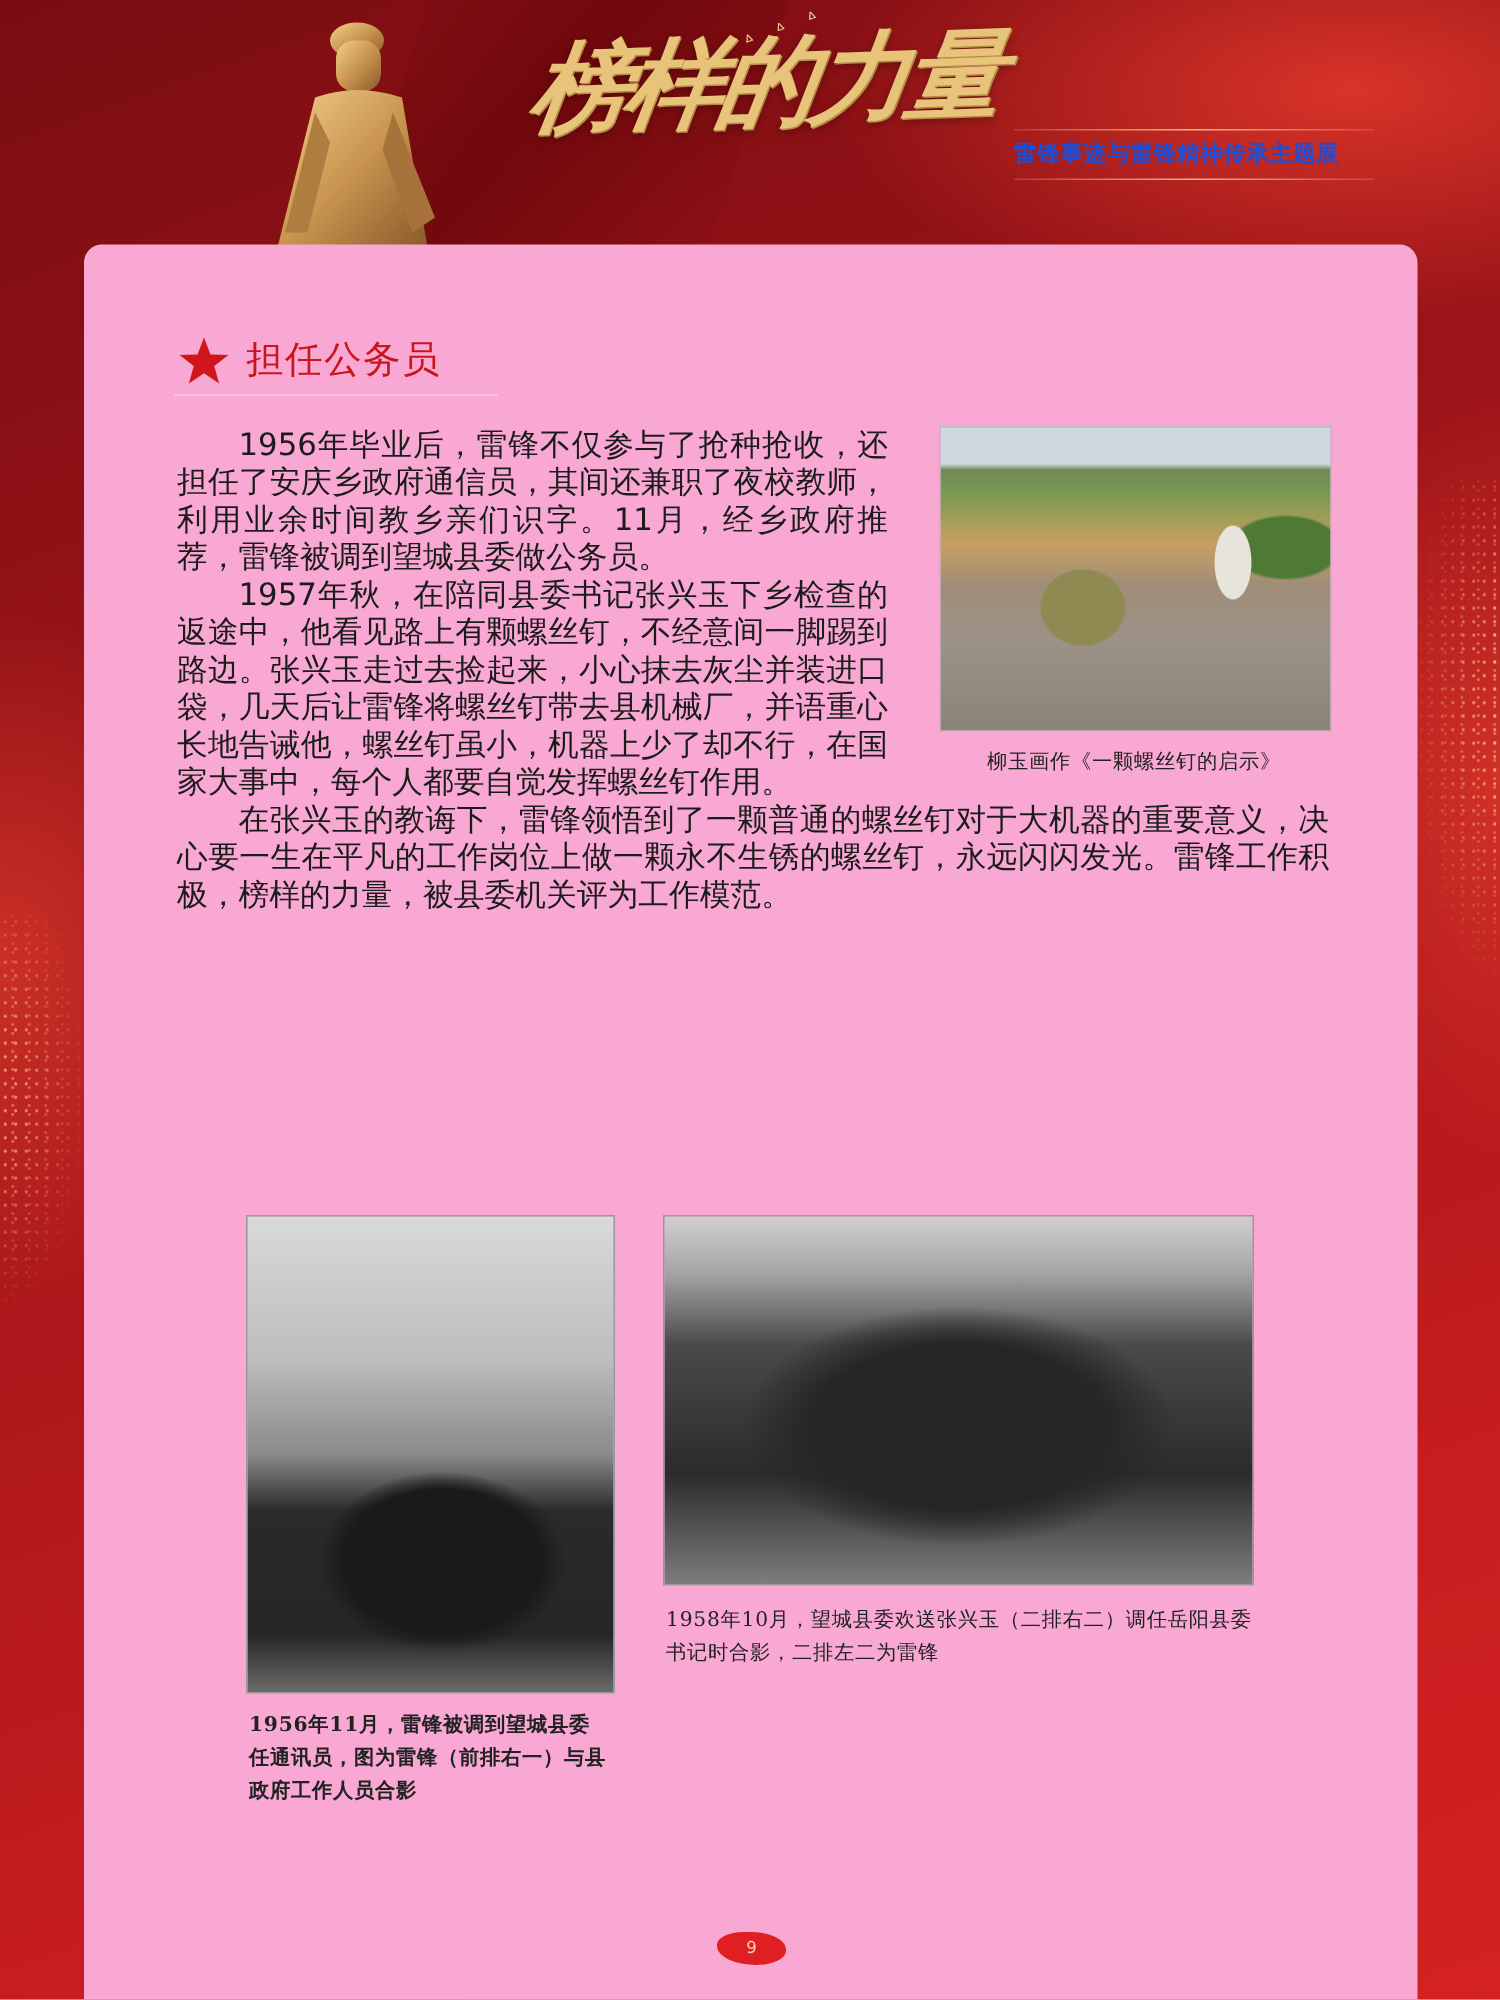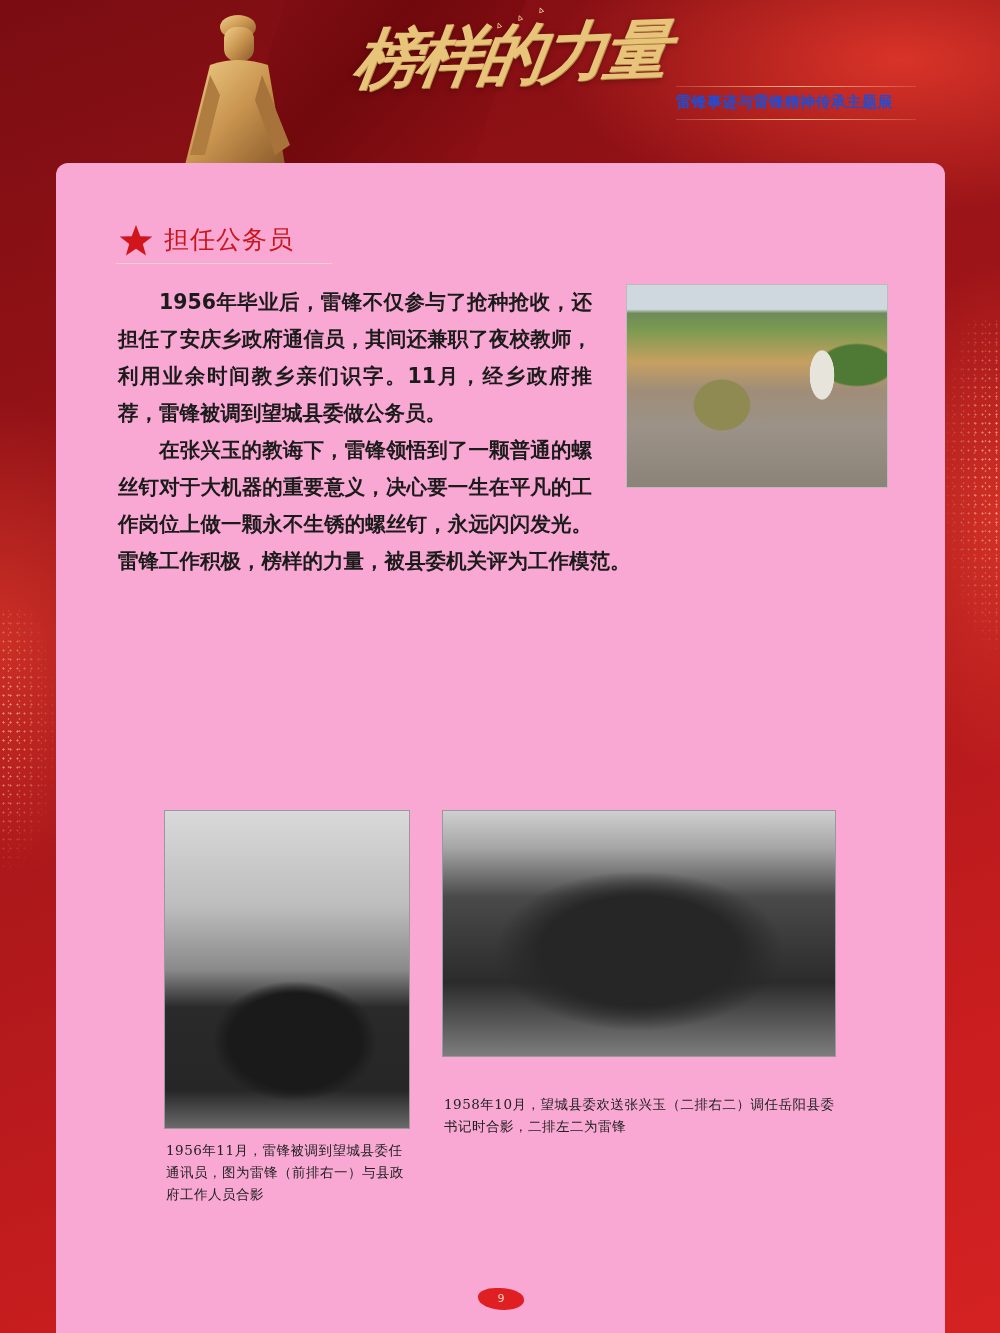--- a/index.html
+++ b/index.html
@@ -63,22 +63,22 @@
   }
   .section-header {
     position:absolute; left:60px; top:58px; width:216px; height:42px;
     border-bottom:1px solid #efd2cf;
   }
   .star { position:absolute; left:2px; top:2px; width:36px; height:36px; }
   .section-title {
     position:absolute; left:48px; top:2px; font-size:25px; color:#c9161d; letter-spacing:1px;
   }
   .body-text {
-    font-size:20.5px; color:#1b1b1b; line-height:37px; text-align:justify;
-    text-indent:2em; margin:0;font-weight:bold;
+    font-size:20.5px; color:#1b1b1b; line-height:25px; text-align:justify;
+    text-indent:2em; margin:0;
   }
   .para-wrap { position:absolute; left:62px; top:121px; width:768px; }
   .float-fig {
     float:right; width:260px; height:232px; margin:0 0 0 34px;
   }
   .painting {
     width:260px; height:202px;
     background:
       radial-gradient(ellipse 30px 60px at 195px 90px, #e7e4dc 40%, transparent 42%),
       radial-gradient(ellipse 50px 45px at 95px 120px, #8f8a52 55%, transparent 58%),
@@ -99,22 +99,22 @@
       linear-gradient(180deg, #d9d9d9 0%, #bdbdbd 30%, #8a8a8a 50%, #2a2a2a 62%, #262626 88%, #6a6a6a 100%);
     border:1px solid #999;
   }
   .photo2 {
     position:absolute; left:386px; top:647px; width:392px; height:245px;
     background:
       radial-gradient(ellipse 180px 100px at 196px 140px, #262626 55%, transparent 80%),
       linear-gradient(180deg, #cfcfcf 0%, #a6a6a6 15%, #4a4a4a 35%, #2b2b2b 70%, #7d7d7d 100%);
     border:1px solid #999;
   }
-  .cap1 { position:absolute; left:110px; top:976px; width:240px; }
-  .cap2 { position:absolute; left:388px; top:906px; width:400px;margin-top:24px; }
+  .cap1 { position:absolute; left:110px; top:976px; width:240px;font-weight:bold; }
+  .cap2 { position:absolute; left:388px; top:906px; width:400px; }
 
   .page-num {
     position:absolute; left:478px; top:1288px; width:46px; height:22px;
     background:#df1f22; border-radius:40% 55% 45% 60%;
     color:#f4d3c0; font-size:11px; text-align:center; line-height:22px;
   }
 </style>
 </head>
 <body>
 
@@ -150,22 +150,24 @@
   <div class="section-header">
     <svg class="star" viewBox="0 0 36 36">
       <polygon points="18,2 22.3,13.3 34.3,13.6 24.8,21 28.1,32.6 18,25.8 7.9,32.6 11.2,21 1.7,13.6 13.7,13.3" fill="#d0161c"></polygon>
     </svg>
     <div class="section-title">担任公务员</div>
   </div>
 
   <div class="para-wrap">
     <div class="float-fig">
       <div class="painting"></div>
+      <div class="caption cap-painting">柳玉画作《一颗螺丝钉的启示》</div>
     </div>
     <p class="body-text">1956年毕业后，雷锋不仅参与了抢种抢收，还担任了安庆乡政府通信员，其间还兼职了夜校教师，利用业余时间教乡亲们识字。11月，经乡政府推荐，雷锋被调到望城县委做公务员。</p>
+    <p class="body-text">1957年秋，在陪同县委书记张兴玉下乡检查的返途中，他看见路上有颗螺丝钉，不经意间一脚踢到路边。张兴玉走过去捡起来，小心抹去灰尘并装进口袋，几天后让雷锋将螺丝钉带去县机械厂，并语重心长地告诫他，螺丝钉虽小，机器上少了却不行，在国家大事中，每个人都要自觉发挥螺丝钉作用。</p>
     <p class="body-text">在张兴玉的教诲下，雷锋领悟到了一颗普通的螺丝钉对于大机器的重要意义，决心要一生在平凡的工作岗位上做一颗永不生锈的螺丝钉，永远闪闪发光。雷锋工作积极，榜样的力量，被县委机关评为工作模范。</p>
   </div>
 
   <div class="photo1"></div>
   <div class="caption cap1">1956年11月，雷锋被调到望城县委任通讯员，图为雷锋（前排右一）与县政府工作人员合影</div>
 
   <div class="photo2"></div>
   <div class="caption cap2">1958年10月，望城县委欢送张兴玉（二排右二）调任岳阳县委书记时合影，二排左二为雷锋</div>
 </div>
 

